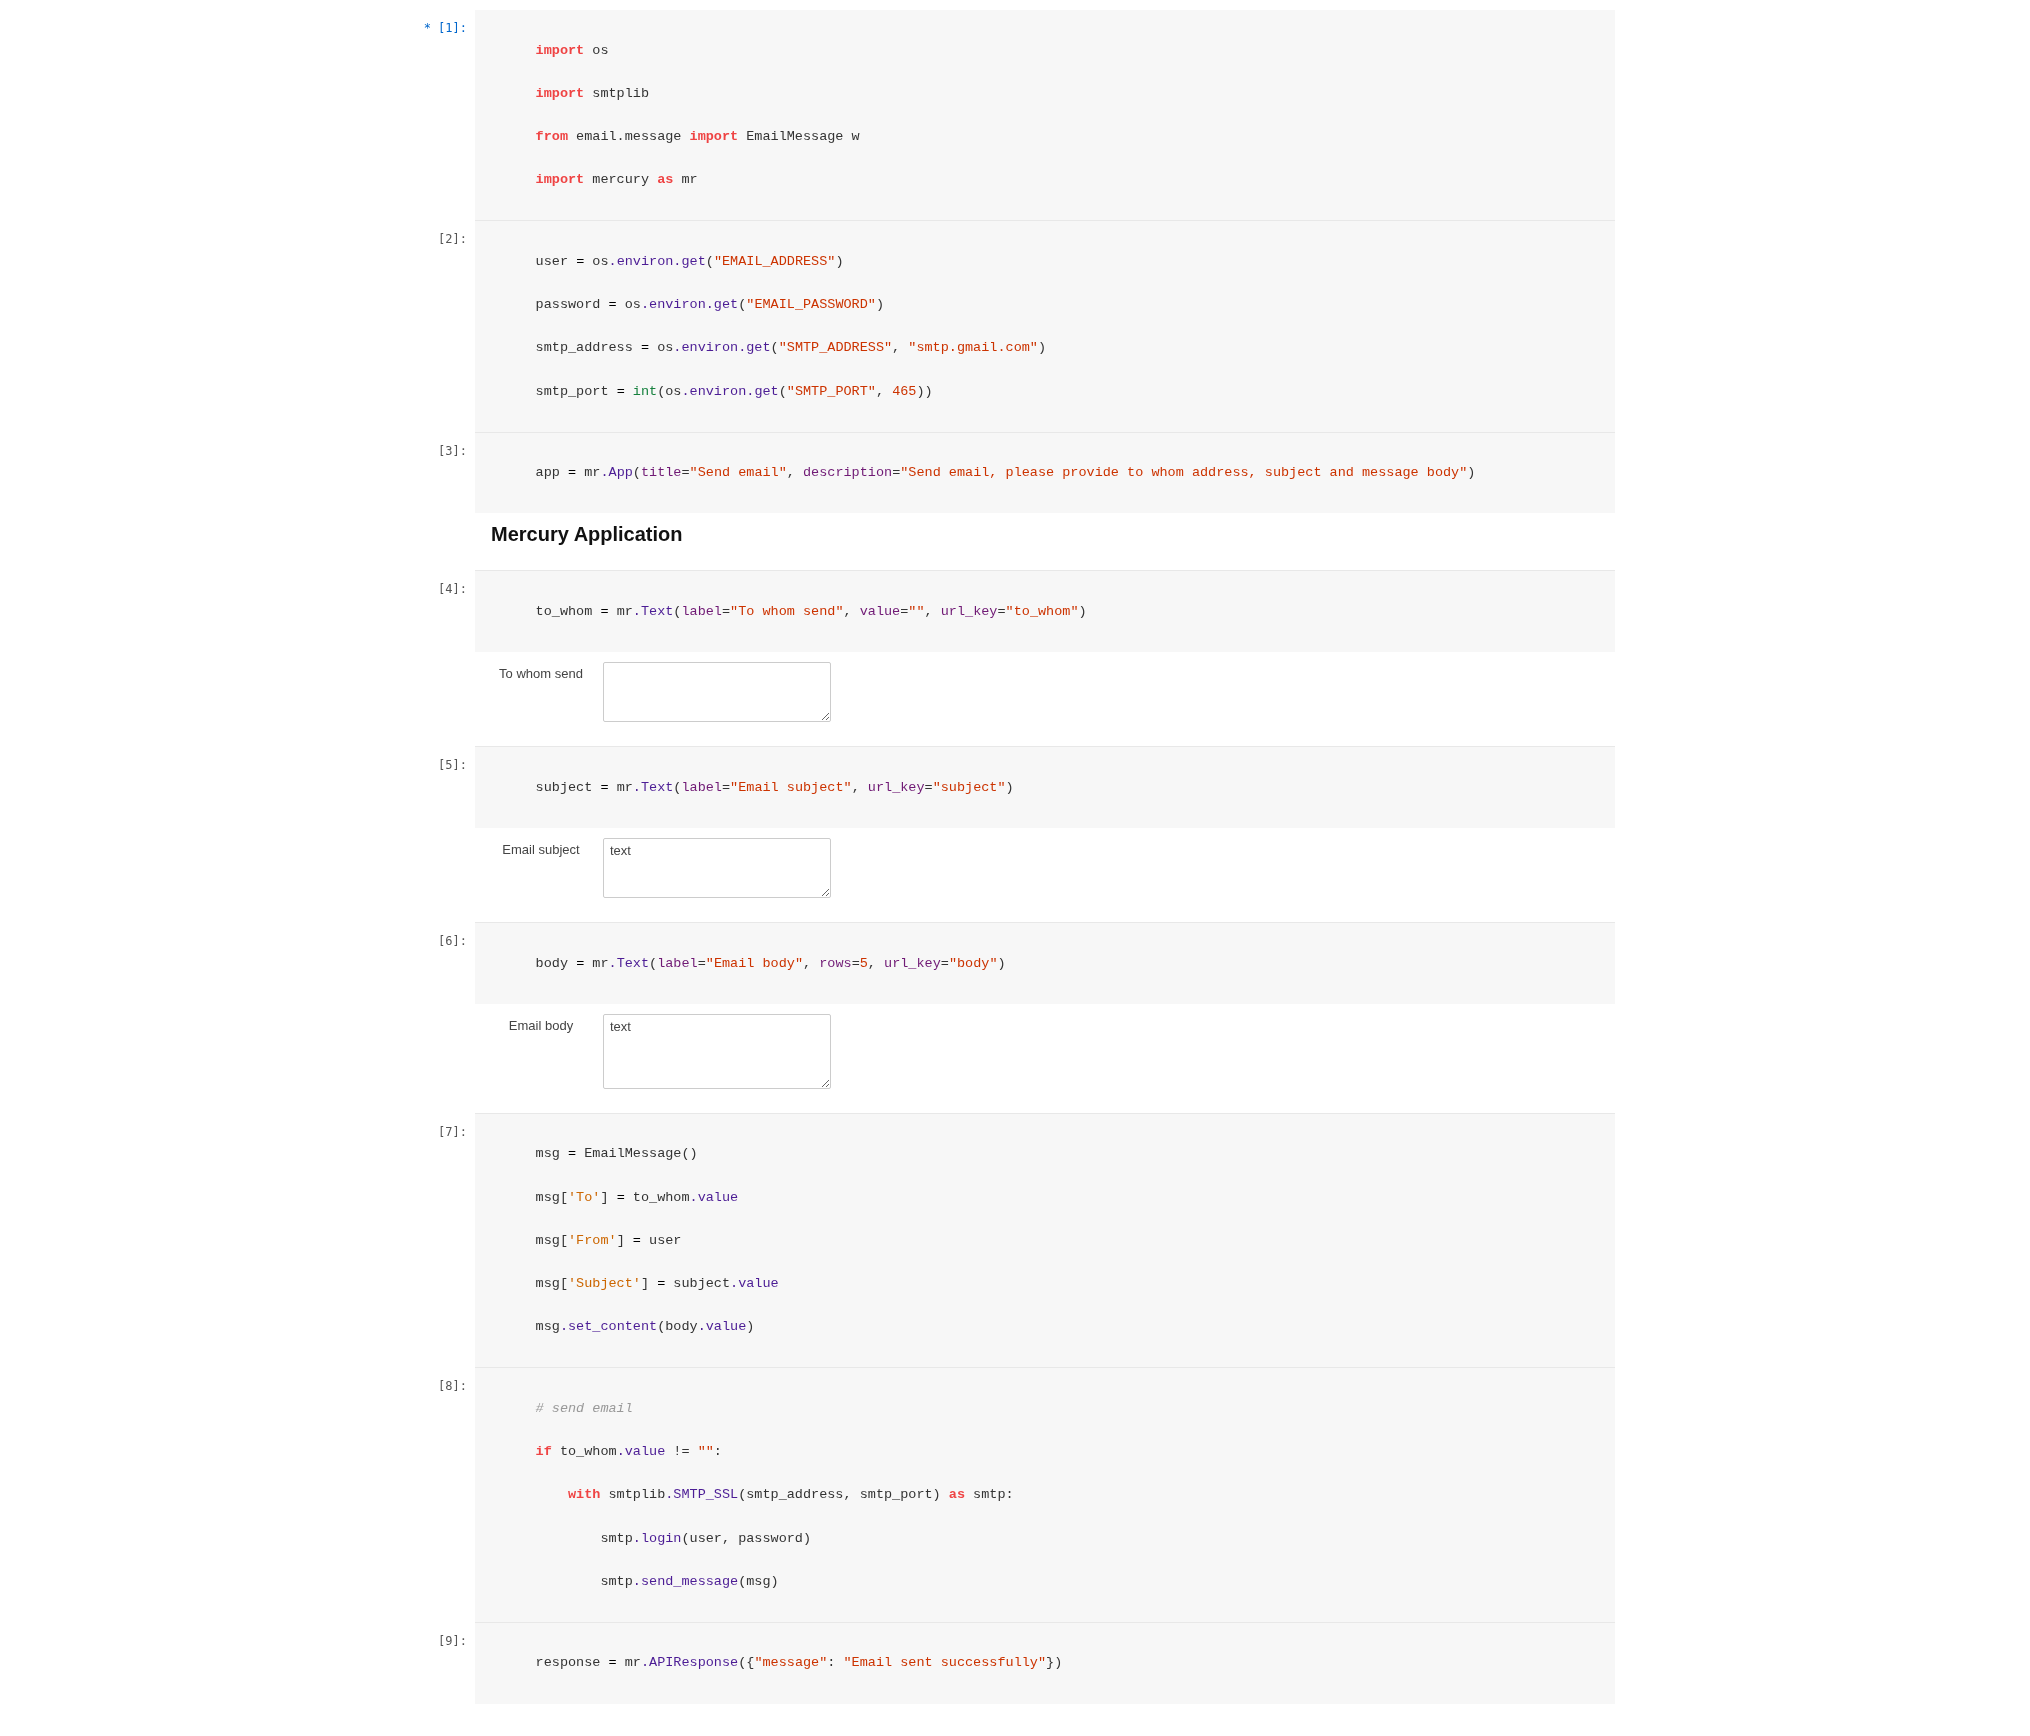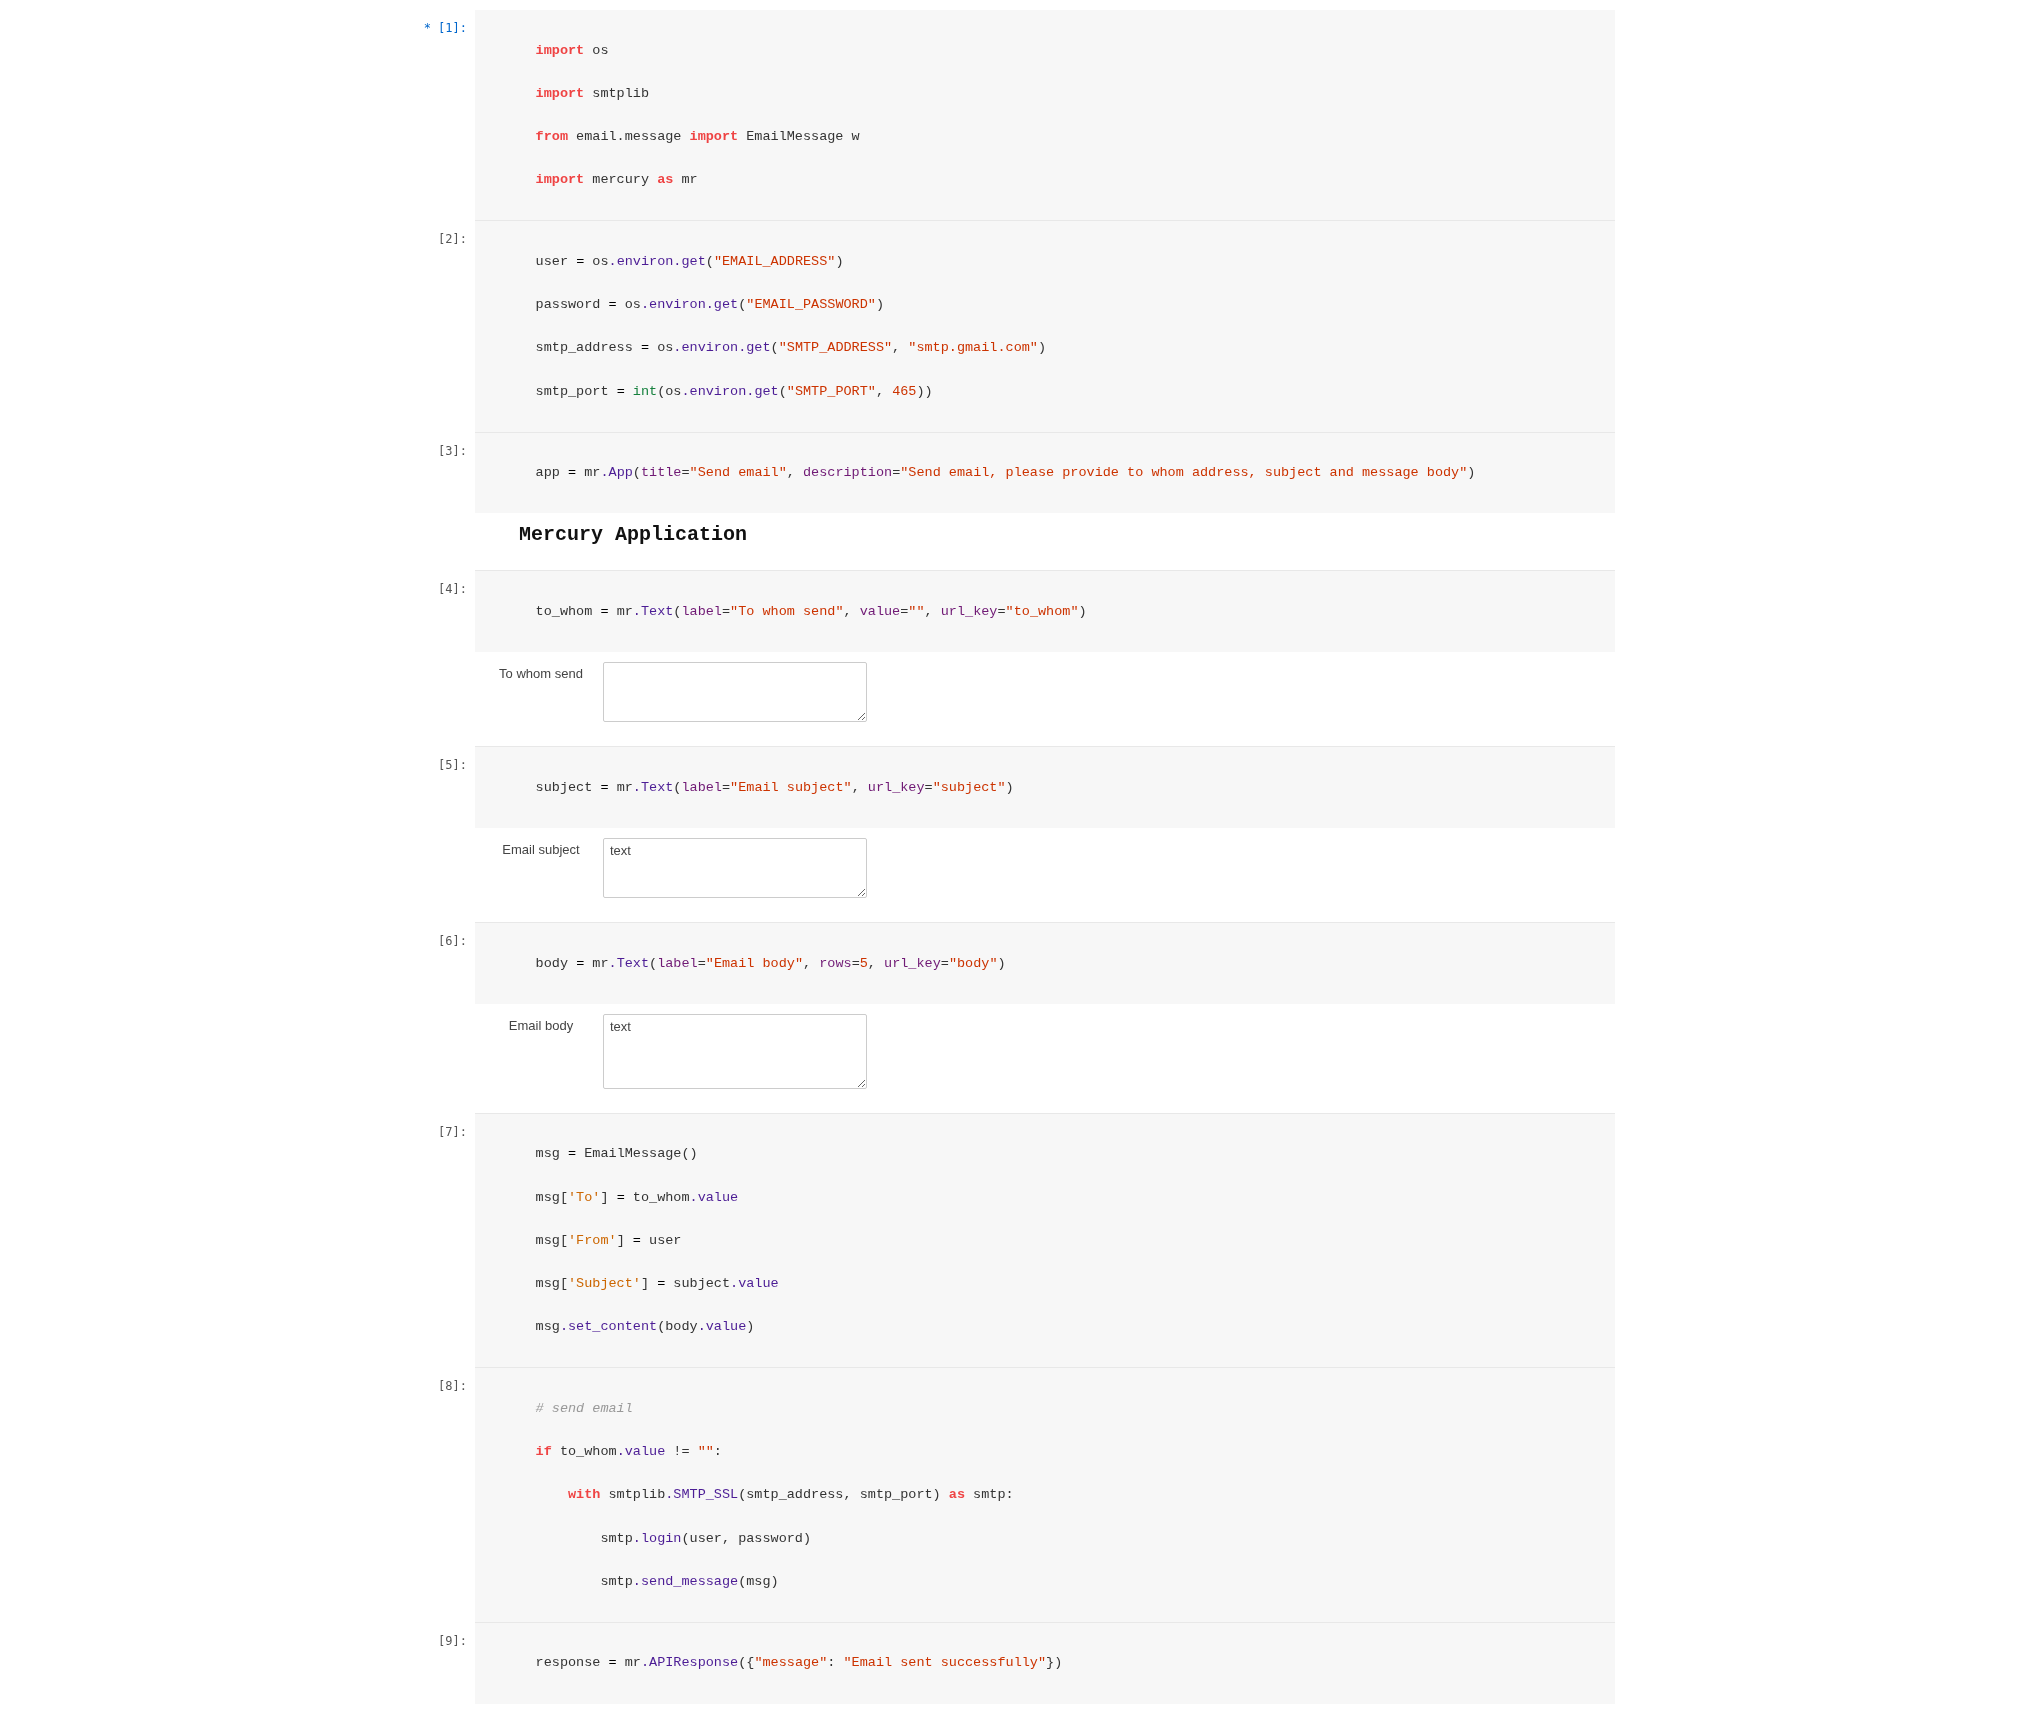--- a/index.html
+++ b/index.html
@@ -80,22 +80,21 @@
       font-family: -apple-system, BlinkMacSystemFont, 'Segoe UI', sans-serif;
       font-size: 14px;
     }
 
     
     .mercury-title {
       font-size: 20px;
       font-weight: bold;
       color: #111;
       margin-bottom: 8px;
-      font-family: Liberation Mono, monospace;
-      margin-left: 28px;
+      font-family: Liberation Sans, sans-serif;
     }
 
     .mercury-subtitle {
       font-size: 13px;
       color: #666;
       margin-bottom: 16px;
     }
 
     
     .widget-row {
@@ -107,21 +106,21 @@
 
     .widget-label {
       font-size: 13px;
       color: #444;
       min-width: 100px;
       text-align: center;
       padding-top: 4px;
     }
 
     .widget-textarea {
-      width: 264px;
+      width: 228px;
       height: 60px;
       border: 1px solid #ccc;
       border-radius: 2px;
       padding: 4px 6px;
       font-size: 13px;
       resize: both;
       font-family: inherit;
       color: #888;
     }
 

